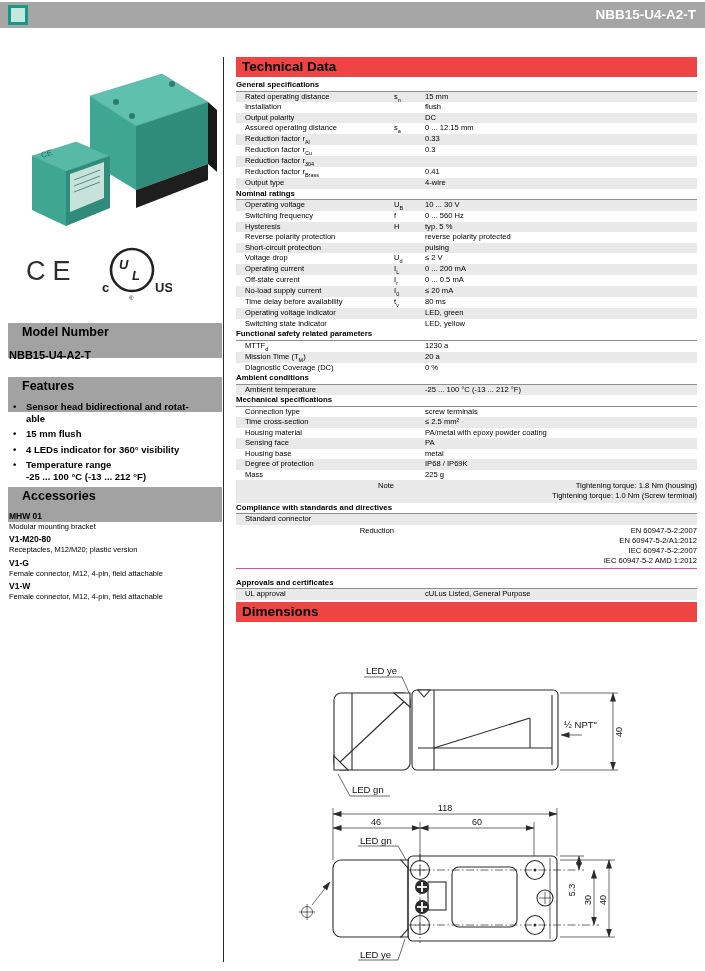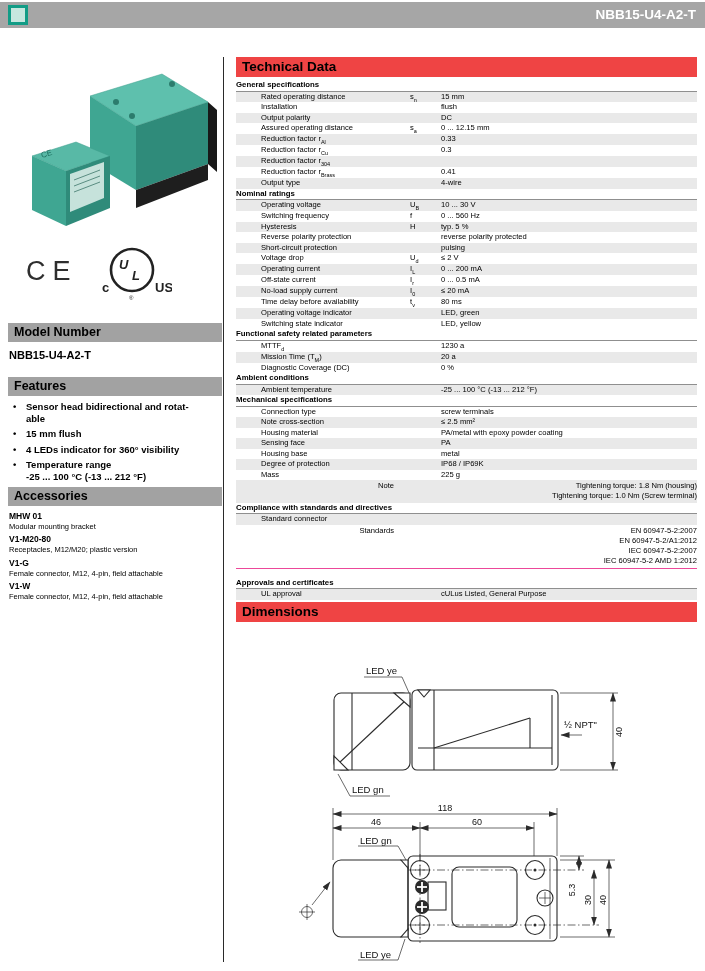--- a/index.html
+++ b/index.html
@@ -9,41 +9,41 @@
   .topbar{position:absolute;left:0;top:2px;width:705px;height:26px;background:#a6a6a6;}
   .topbar .sq{position:absolute;left:8px;top:3px;width:14px;height:14px;background:#c6e7df;border:3px solid #129c86;}
   .tb-title{position:absolute;left:40px;top:0;height:26px;line-height:26px;font-size:11px;font-weight:bold;color:#fff;margin-top:40px;}
   .tb-model{position:absolute;right:9px;top:0;height:26px;line-height:26px;font-size:13.5px;font-weight:bold;color:#fff;}
   
   .vdiv{position:absolute;left:223px;top:57px;width:1px;height:905px;background:#2a2a2a;}
   
   .photo{position:absolute;left:12px;top:58px;width:208px;height:178px;}
   .ce{position:absolute;left:26px;top:256px;font-size:27px;letter-spacing:7px;color:#2e2e2e;font-weight:400;}
   .ulmark{position:absolute;left:92px;top:244px;}
-  .lbar{position:absolute;left:8px;width:214px;height:19px;background:#a2a2a2;font-weight:bold;
-        font-size:12.5px;line-height:19px;padding-left:6px;box-sizing:border-box;}
+  .lbar{position:absolute;left:8px;width:214px;height:35px;background:#a2a2a2;font-weight:bold;
+        font-size:12.5px;line-height:19px;padding-left:14px;box-sizing:border-box;}
   .bar-model{top:323px}.bar-feat{top:377px}.bar-acc{top:487px}
   .modelno{position:absolute;left:9px;top:349px;font-size:11px;font-weight:bold;}
   .feat{position:absolute;left:9px;top:401px;width:212px;}
   .feat .item{display:flex;margin-bottom:4px;}
   .feat .b{width:17px;padding-left:4px;box-sizing:border-box;font-weight:bold;font-size:9.5px;line-height:11.5px;}
   .feat .tx{font-weight:bold;font-size:9.5px;line-height:11.5px;}
   .accs{position:absolute;left:9px;top:508px;width:212px;}
   .acc-name{font-weight:bold;font-size:8.5px;line-height:11px;margin-top:2.5px;}
   .acc-desc{font-size:7.5px;line-height:10px;margin-bottom:1.5px;}
   
   .rbar{position:absolute;left:236px;width:461px;height:20px;background:#ef4444;font-weight:bold;
         font-size:13.5px;line-height:20px;padding-left:6px;box-sizing:border-box;}
   .bar-tech{top:57px}.bar-dim{top:602px}
   
   .ttable{position:absolute;left:236px;top:80px;width:461px;font-size:7.6px;}
   .sect-h{font-weight:bold;font-size:7.8px;line-height:10.5px;border-bottom:1px solid #8f8f8f;}
   .sect.gap{margin-top:9px;}
   .sect.rule{border-bottom:1px solid #ec4899;}
-  .row{display:flex;min-height:10.5px;line-height:10.5px;padding-left:16px;}
+  .row{display:flex;min-height:10.5px;line-height:10.5px;}
   .row.shade{background:#e9e9e9;}
   .c-label{width:158px;padding-left:9px;box-sizing:border-box;flex:none;}
   .row.ind2 .c-label{padding-left:21px;}
   .c-sym{width:31px;flex:none;}
   .c-val{flex:1;}
   .c-val .ln{line-height:10.2px;}
   .row.multi{padding:1px 0;text-align:right;}
   sub{font-size:0.72em;line-height:1;}
   
   .dwg1{position:absolute;left:330px;top:648px;}
@@ -337,21 +337,21 @@
       <div class="sect">
         <div class="sect-h">Mechanical specifications</div>
         <div class="row">
           <div class="c-label"><span>Connection type</span></div>
           <div class="c-sym"></div>
           <div class="c-val">
             <div class="ln">screw terminals</div>
           </div>
         </div>
         <div class="row shade">
-          <div class="c-label"><span>Note cross-section</span></div>
+          <div class="c-label"><span>Time cross-section</span></div>
           <div class="c-sym"></div>
           <div class="c-val">
             <div class="ln">≤ 2.5 mm²</div>
           </div>
         </div>
         <div class="row">
           <div class="c-label"><span>Housing material</span></div>
           <div class="c-sym"></div>
           <div class="c-val">
             <div class="ln">PA/metal with epoxy powder coating</div>
@@ -395,21 +395,21 @@
         </div>
       </div>
       <div class="sect rule">
         <div class="sect-h">Compliance with standards and directives</div>
         <div class="row shade">
           <div class="c-label"><span>Standard connector</span></div>
           <div class="c-sym"></div>
           <div class="c-val"></div>
         </div>
         <div class="row ind2 multi">
-          <div class="c-label"><span>Standards</span></div>
+          <div class="c-label"><span>Reduction</span></div>
           <div class="c-sym"></div>
           <div class="c-val">
             <div class="ln">EN 60947-5-2:2007</div>
             <div class="ln">EN 60947-5-2/A1:2012</div>
             <div class="ln">IEC 60947-5-2:2007</div>
             <div class="ln">IEC 60947-5-2 AMD 1:2012</div>
           </div>
         </div>
       </div>
       <div class="sect gap rule">

